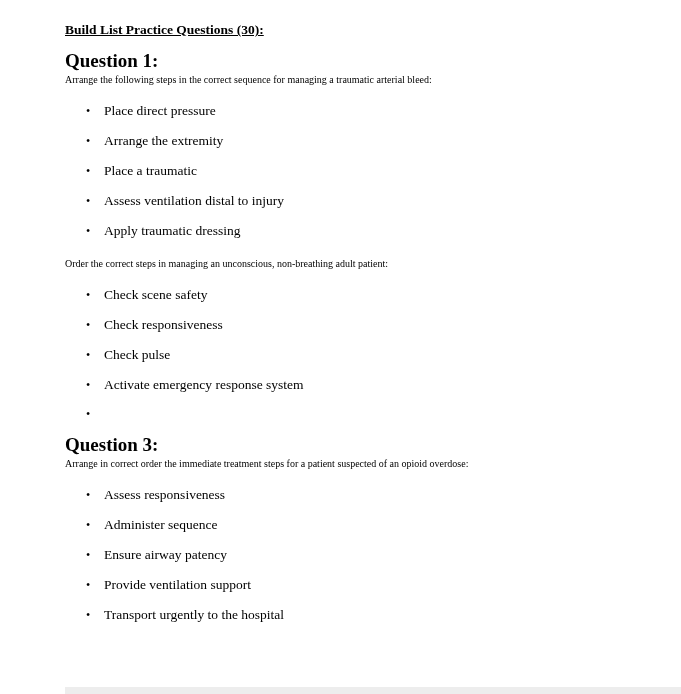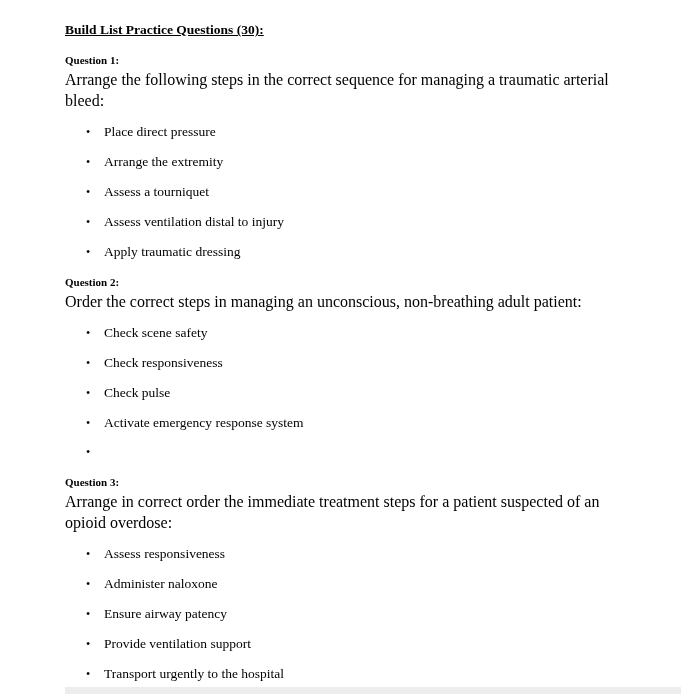--- a/index.html
+++ b/index.html
@@ -19,26 +19,26 @@
   }
   .doc-title {
     font-size: 13.5px;
     font-weight: bold;
     text-decoration: underline;
     line-height: 16px;
     margin-bottom: 14px;
   }
   .question { margin-top: 13px; }
   .q-label {
-    font-size: 11px;
+    font-size: 19px;
     font-weight: bold;
     line-height: 17px;
   }
   .q-prompt {
-    font-size: 16px;
+    font-size: 10px;
     line-height: 21px;
     max-width: 545px;
   }
   .q-list {
     list-style: none;
     margin-top: 13px;
   }
   .q-list li {
     display: flex;
     align-items: baseline;
@@ -77,35 +77,34 @@
       <li>
         <span class="bullet">•</span>
         <span class="item-text">Place direct pressure</span>
       </li>
       <li>
         <span class="bullet">•</span>
         <span class="item-text">Arrange the extremity</span>
       </li>
       <li>
         <span class="bullet">•</span>
-        <span class="item-text">Assess a tourniquet</span>
+        <span class="item-text">Place a traumatic</span>
       </li>
       <li>
         <span class="bullet">•</span>
         <span class="item-text">Assess ventilation distal to injury</span>
       </li>
       <li>
         <span class="bullet">•</span>
         <span class="item-text">Apply traumatic dressing</span>
       </li>
     </ul>
   </div>
 
   <div class="question">
-    <div class="q-label">Question 2:</div>
     <div class="q-prompt">Order the correct steps in managing an unconscious, non-breathing adult patient:</div>
     <ul class="q-list">
       <li>
         <span class="bullet">•</span>
         <span class="item-text">Check scene safety</span>
       </li>
       <li>
         <span class="bullet">•</span>
         <span class="item-text">Check responsiveness</span>
       </li>
@@ -126,21 +125,21 @@
   <div class="question">
     <div class="q-label">Question 3:</div>
     <div class="q-prompt">Arrange in correct order the immediate treatment steps for a patient suspected of an opioid overdose:</div>
     <ul class="q-list">
       <li>
         <span class="bullet">•</span>
         <span class="item-text">Assess responsiveness</span>
       </li>
       <li>
         <span class="bullet">•</span>
-        <span class="item-text">Administer naloxone</span>
+        <span class="item-text">Administer sequence</span>
       </li>
       <li>
         <span class="bullet">•</span>
         <span class="item-text">Ensure airway patency</span>
       </li>
       <li>
         <span class="bullet">•</span>
         <span class="item-text">Provide ventilation support</span>
       </li>
       <li>

